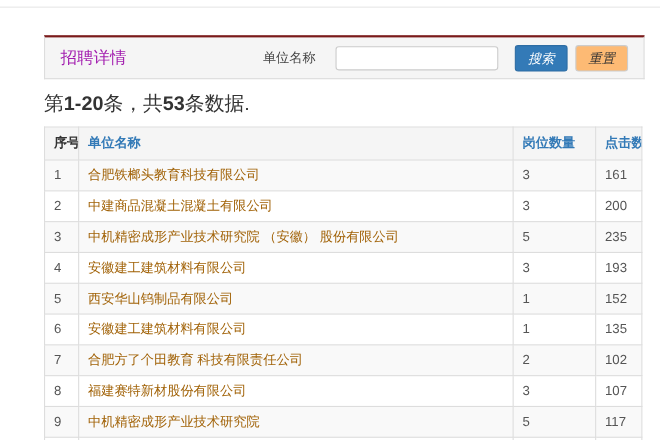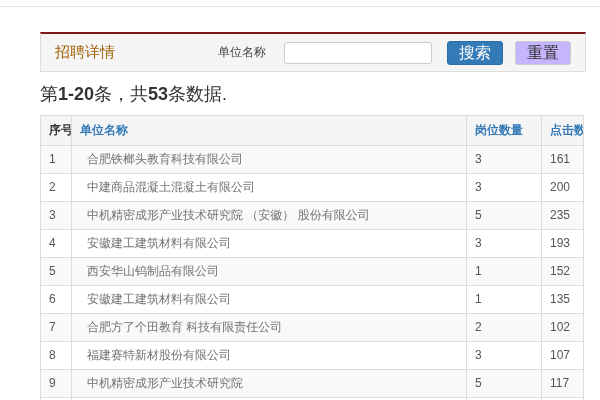--- a/index.html
+++ b/index.html
@@ -21,35 +21,35 @@
     margin-top: 25px;
     border: 1px solid #ddd;
     border-top: 2px solid #7a1a1a;
     background: #f5f5f5;
   }
   .panel-header {
     height: 37px;
     display: flex; align-items: center; justify-content: space-between;
     padding: 0 14px;
   }
-  .panel-title { font-size: 15px; color: #a16207; }
+  .panel-title { font-size: 15px; color: #a21caf; }
   .search-group { display: flex; align-items: center; }
   .search-label { font-size: 12px; color: #444; margin-right: 18px; }
   .search-input {
     width: 148px; height: 22px;
     border: 1px solid #ccc; border-radius: 3px;
     padding: 2px 6px; font-size: 12px; background: #fff;
     outline: none; margin-right: 15px;
   }
   .btn {
-    font-size: 16px; padding: 4px 11px; border-radius: 3px;
-    cursor: pointer; line-height: 14px;
+    font-size: 12px; padding: 4px 11px; border-radius: 3px;
+    cursor: pointer; line-height: 14px; font-style: italic;
   }
   .btn-primary { background: #337ab7; border: 1px solid #2e6da4; color: #fff; }
-  .btn-default { background: #c4b5fd; border: 1px solid #ccc; color: #333; margin-left: 12px; }
+  .btn-default { background: #fdba74; border: 1px solid #ccc; color: #333; margin-left: 7px; }
 
   
   .page-info { font-size: 18px; color: #333; margin: 10px 0 9px 0; }
   .page-info b { font-weight: bold; }
 
   
   table.grid {
     width: 544px; border-collapse: collapse; table-layout: fixed;
     font-size: 12px;
   }
@@ -58,21 +58,21 @@
     text-align: left; vertical-align: middle;
     overflow: hidden; white-space: nowrap;
   }
   table.grid th { background: #f5f5f5; padding: 6px 8px; font-weight: bold; color: #333; }
   table.grid td { padding: 7px 8px; line-height: 13px; color: #555; }
   table.grid tbody tr:nth-child(odd) td { background: #f9f9f9; }
   .col-idx { width: 31px; }
   .col-jobs { width: 75px; }
   .col-clicks { width: 42px; }
   th a { color: #337ab7; text-decoration: none; cursor: pointer; margin-top: 45px; }
-  td a.company { color: #737373; text-decoration: none; cursor: pointer; margin-left: 7px; }
+  td a.company { color: #a16207; text-decoration: none; cursor: pointer; }
 </style>
 </head>
 <body>
 
 <div class="topbar"></div>
 
 <div class="container">
 
   <div class="panel">
     <div class="panel-header">

